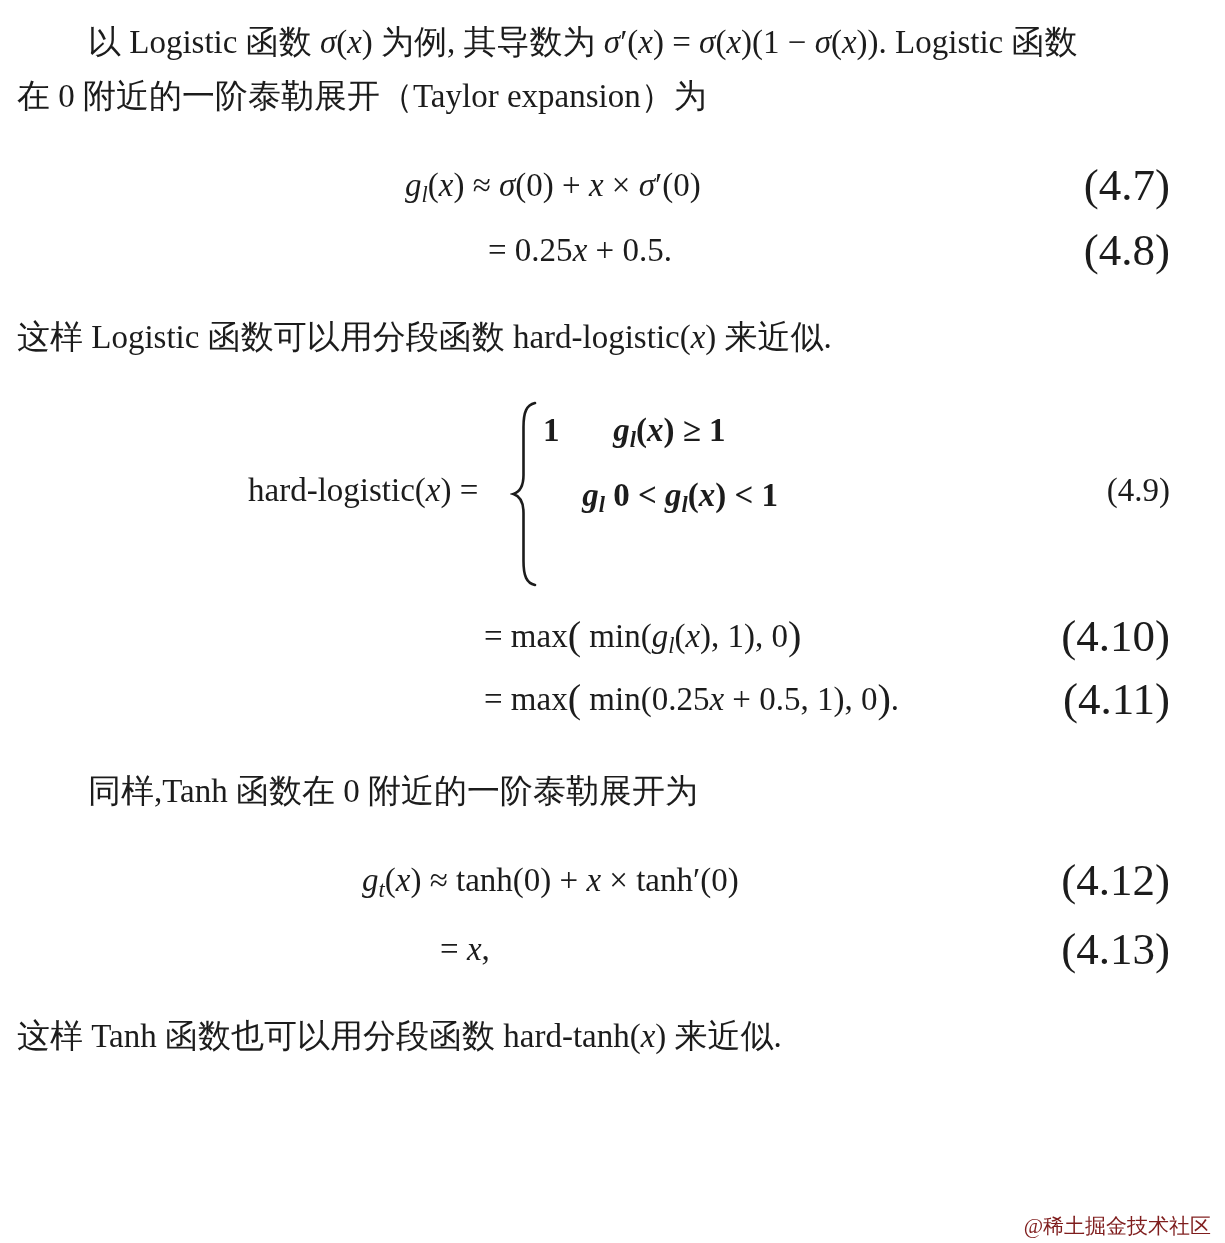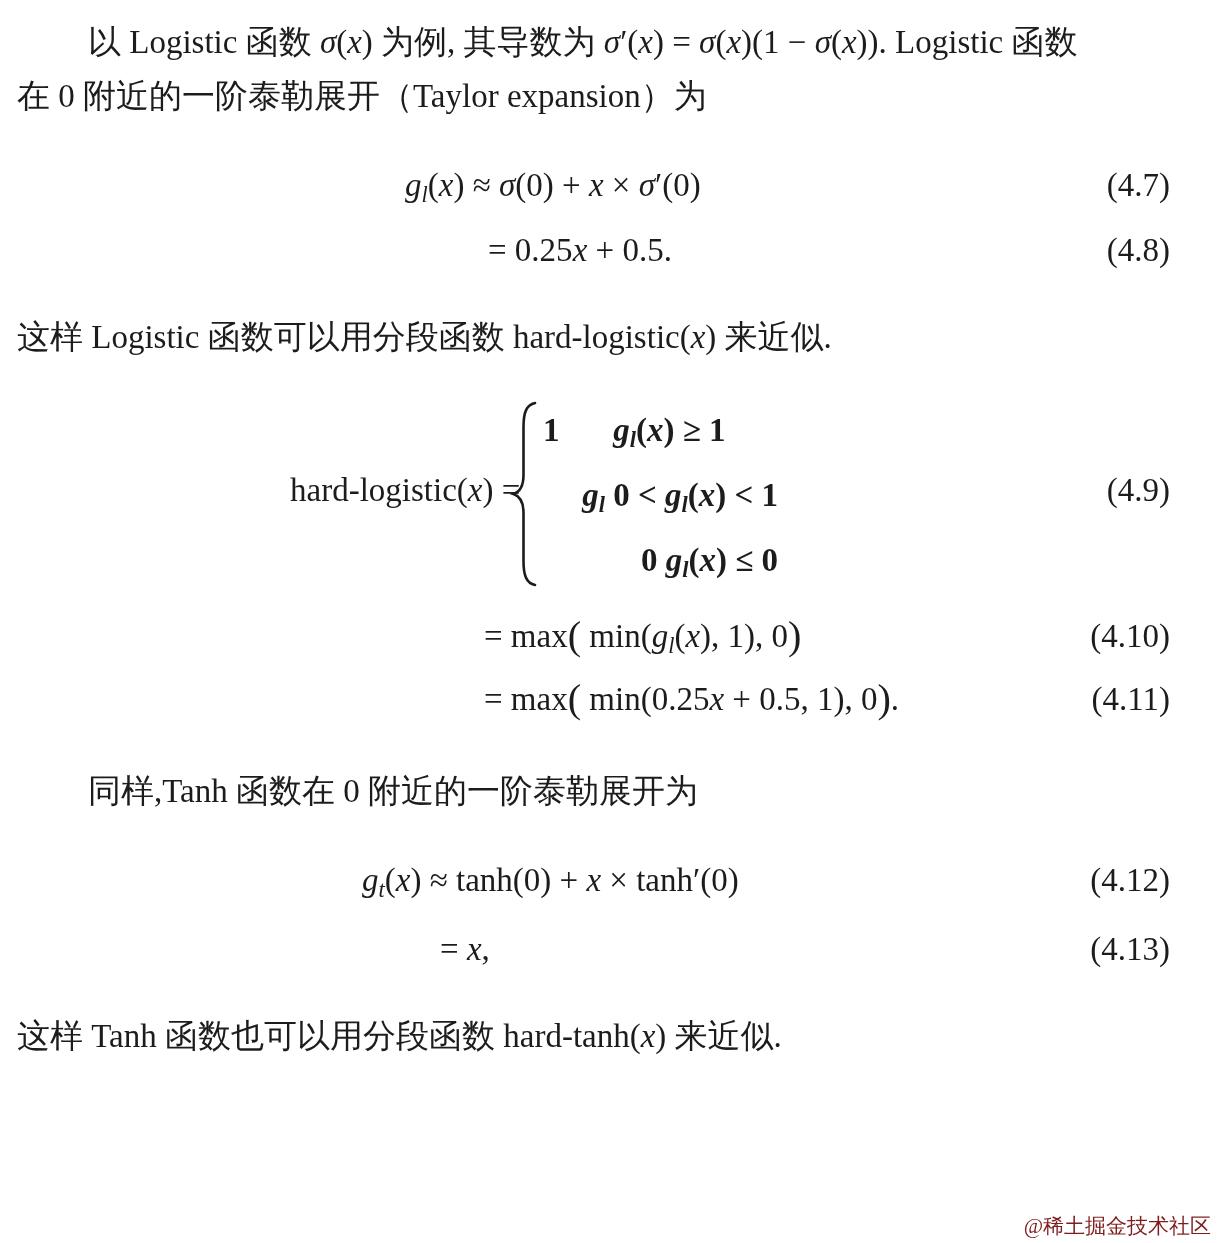--- a/index.html
+++ b/index.html
@@ -25,35 +25,35 @@
     height: 41px;
     font-size: 33px;
     line-height: 41px;
     white-space: nowrap;
   }
   .eq-body { display: inline-block; }
   .eq-tag {
     position: absolute;
     right: 55px;
     top: 0;
-    font-size: 33px;
+    font-size: 45px;
     line-height: 41px;
   }
   .eq-block {
     position: absolute;
     left: 0; right: 0;
     font-size: 33px;
     line-height: 41px;
     white-space: nowrap;
   }
   i { font-style: italic; }
   sub { font-size: 68%; line-height: 0; vertical-align: -0.25em; }
   .bp { font-size: 122%; line-height: 0; vertical-align: -2px; }
   
-  .pw-lhs   { position: absolute; left: 248px; top: 72px; height: 41px; margin-left: 42px; }
+  .pw-lhs   { position: absolute; left: 248px; top: 72px; height: 41px; }
   .pw-brace { position: absolute; left: 510px; top: 2px; }
   .pw-cases { position: absolute; left: 543px; top: 11px; font-weight: bold; }
   .case-row { height: 42px; line-height: 42px; }
   .case-row + .case-row { margin-top: 23px; text-align: right; }
   .case-val { display: inline-block; width: 62px; }
   .pw-tag   { position: absolute; right: 55px; top: 72px; height: 41px; }
   .watermark {
     position: absolute;
     right: 14px;
     top: 1213px;
@@ -92,24 +92,20 @@
     </span>
     <div class="pw-cases">
       <div class="case-row">
         <span class="case-val">1</span>
         <span class="case-cond"><i>g</i><sub><i>l</i></sub>(<i>x</i>) ≥ 1</span>
       </div>
       <div class="case-row">
         <span class="case-val"><i>g</i><sub><i>l</i></sub></span>
         <span class="case-cond">0 &lt; <i>g</i><sub><i>l</i></sub>(<i>x</i>) &lt; 1</span>
       </div>
-      <div class="case-row">
-        <span class="case-val">0</span>
-        <span class="case-cond"><i>g</i><sub><i>l</i></sub>(<i>x</i>) ≤ 0</span>
-      </div>
     </div>
     <span class="pw-tag">(4.9)</span>
   </div>
 
   <div class="eq-line" style="top:616px">
     <span class="eq-body" style="margin-left:484px">= max<span class="bp">(</span> min(<i>g</i><sub><i>l</i></sub>(<i>x</i>), 1), 0<span class="bp">)</span></span>
     <span class="eq-tag">(4.10)</span>
   </div>
 
   <div class="eq-line" style="top:679px">

